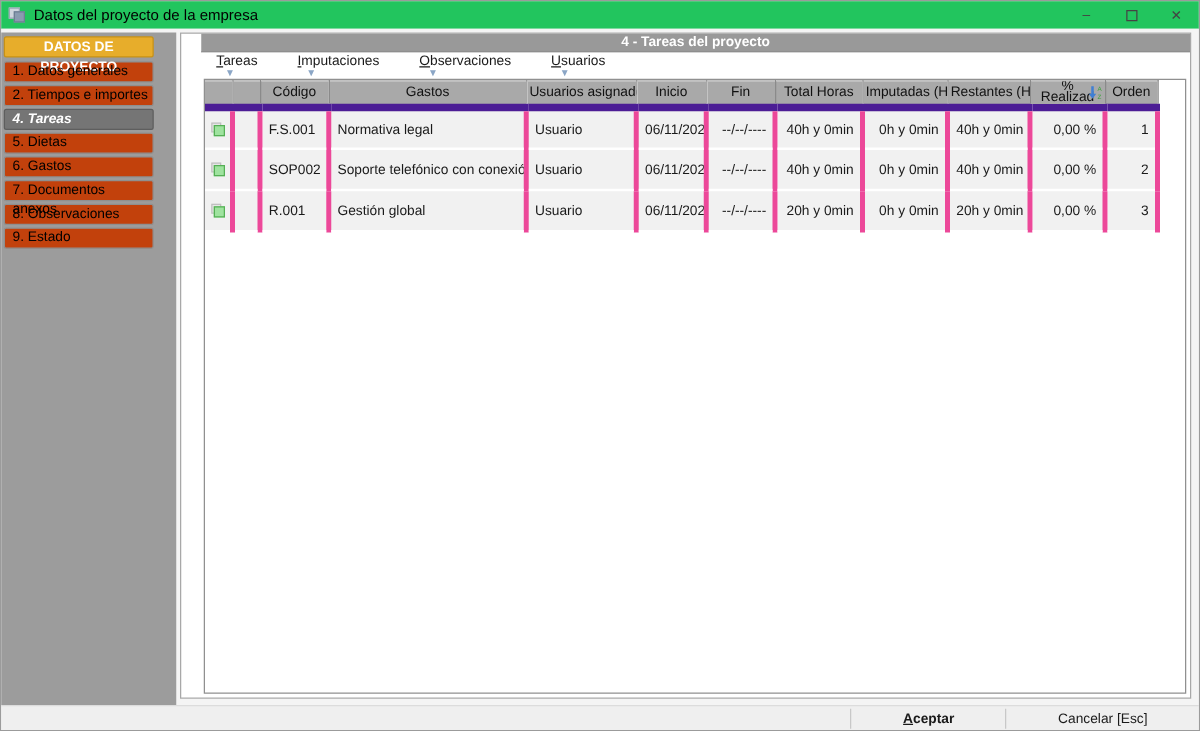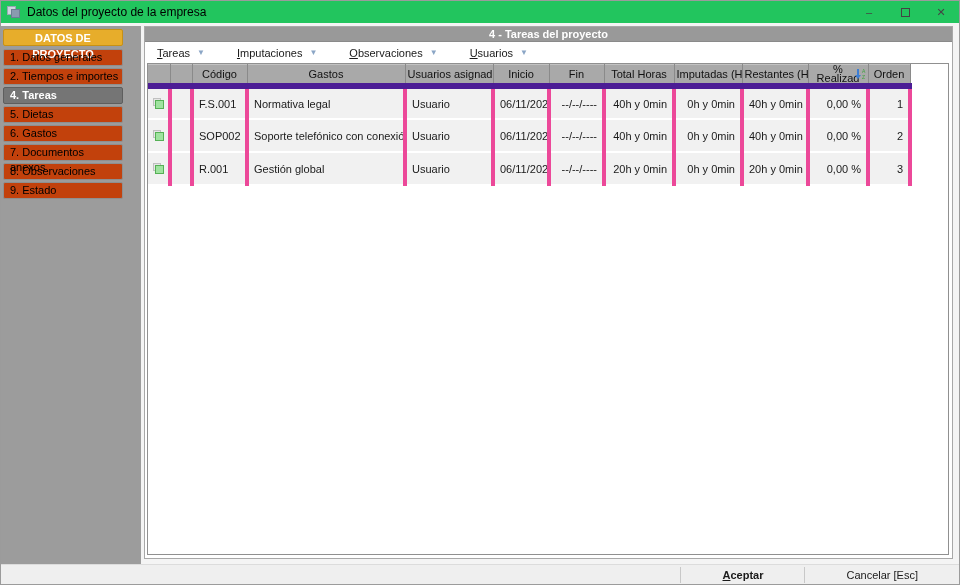--- a/index.html
+++ b/index.html
@@ -31,34 +31,34 @@
   .sidebar-header {
     background: #e7ad2b; border: 1px solid #c79116; border-radius: 2px;
     color: #ffffff; font-weight: bold; text-align: center;
     height: 17px; line-height: 16px; margin-bottom: 3px; font-size: 11px;
   }
   .side-item {
     background: #c2410c; border: 1px solid #8f8f8f; border-radius: 2px;
     height: 17px; line-height: 15px; padding-left: 6px; margin-bottom: 2px;
     color: #000; cursor: default; font-size: 11px;
   }
-  .side-item.selected { background: #757575; border-color: #5e5e5e; color: #ffffff; font-weight: bold; }
+  .side-item.selected { background: #757575; border-color: #5e5e5e; color: #ffffff; font-weight: bold; font-style: italic; }
 
   
   .main-panel {
     position: absolute; left: 143px; top: 3px; width: 809px; bottom: 5px;
-    background: #ffffff; border: 1px solid #a8a8a8; display: flex; flex-direction: column;
+    background: #ffffff; border: 1px solid #a8a8a8; display: flex; flex-direction: column; padding-left: 16px;
   }
   .panel-titlebar {
     height: 15px; background: #999999; border-bottom: 1px solid #8a8a8a;
     color: #ffffff; font-weight: bold; text-align: center; line-height: 14px; font-size: 11px;
     flex: 0 0 auto;
   }
   .menubar { height: 21px; background: #ffffff; display: flex; align-items: center; padding-left: 12px; flex: 0 0 auto; }
-  .menu-item { display: flex; align-items: center; margin-right: 32px; cursor: default; }
+  .menu-item { display: flex; margin-right: 32px; cursor: default; flex-direction: column; }
   .menu-label::first-letter { text-decoration: underline; }
   .menu-arrow { color: #8ba6c6; font-size: 8px; margin-left: 7px; line-height: 1; }
 
   .inner-box {
     flex: 1 1 auto; margin: 0 3px 3px 2px; border: 1px solid #909090;
     background: #ffffff; overflow: hidden;
   }
 
   
   table.tasks { border-collapse: collapse; table-layout: fixed; width: 762px; }

